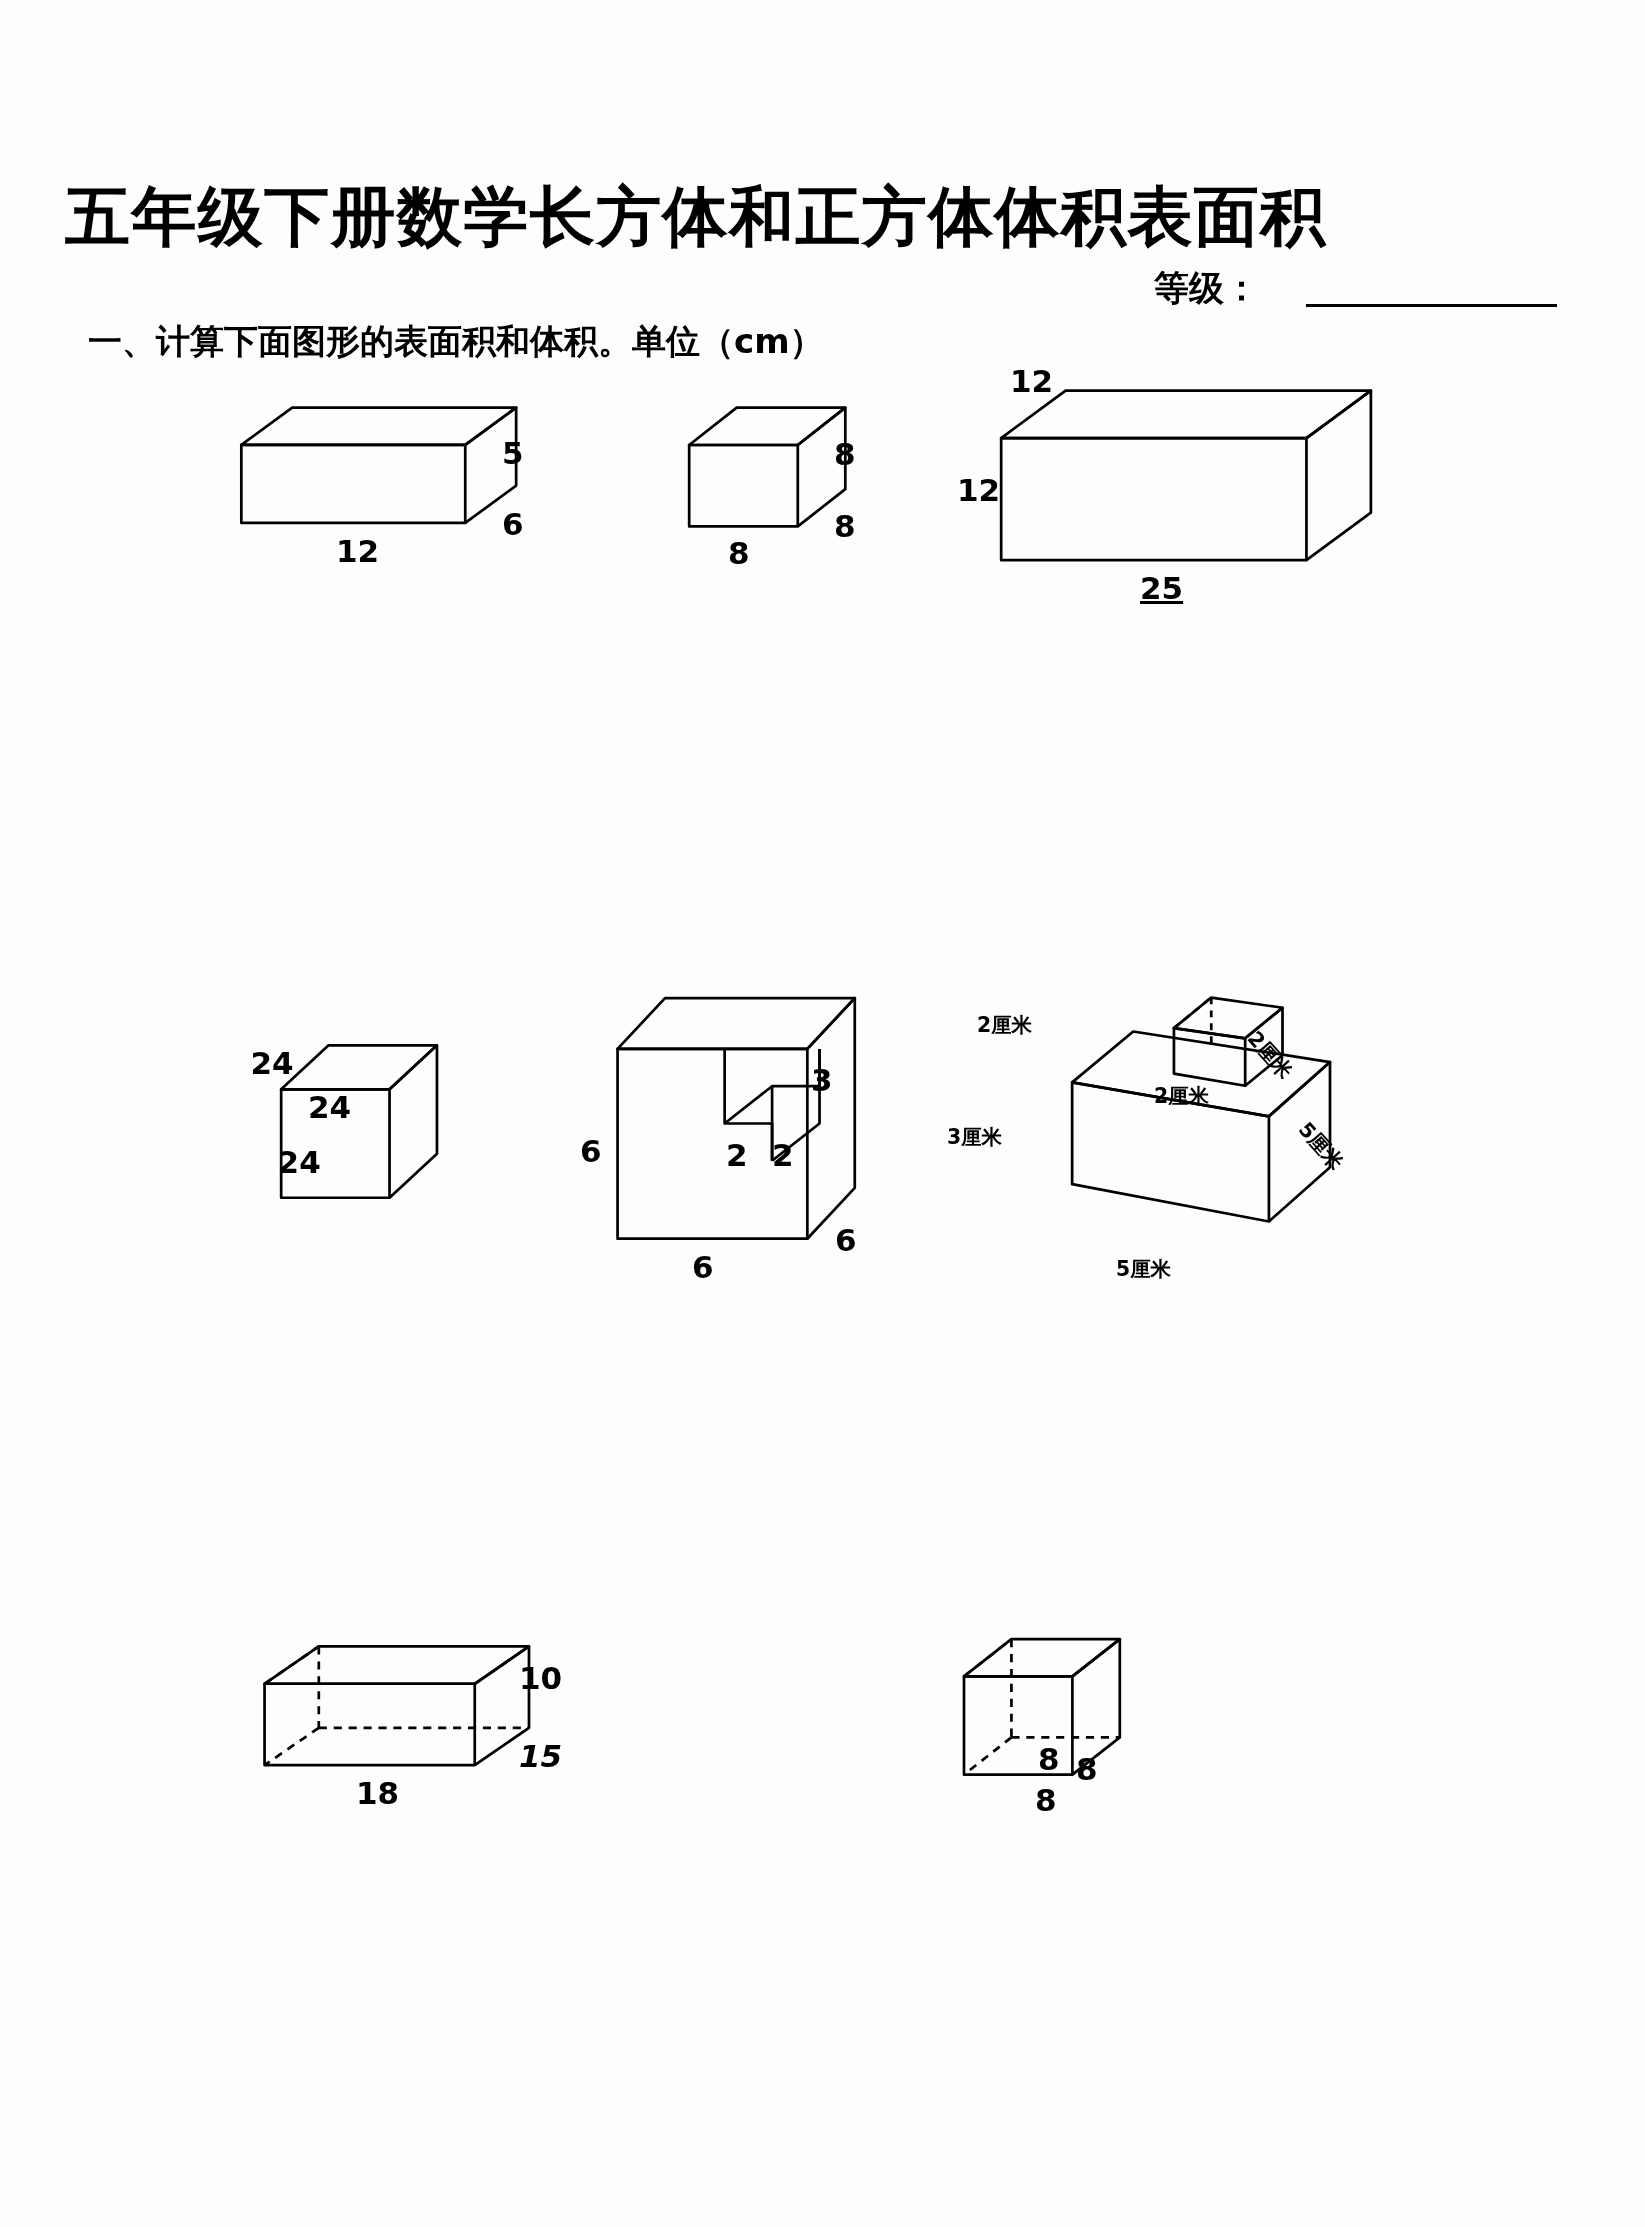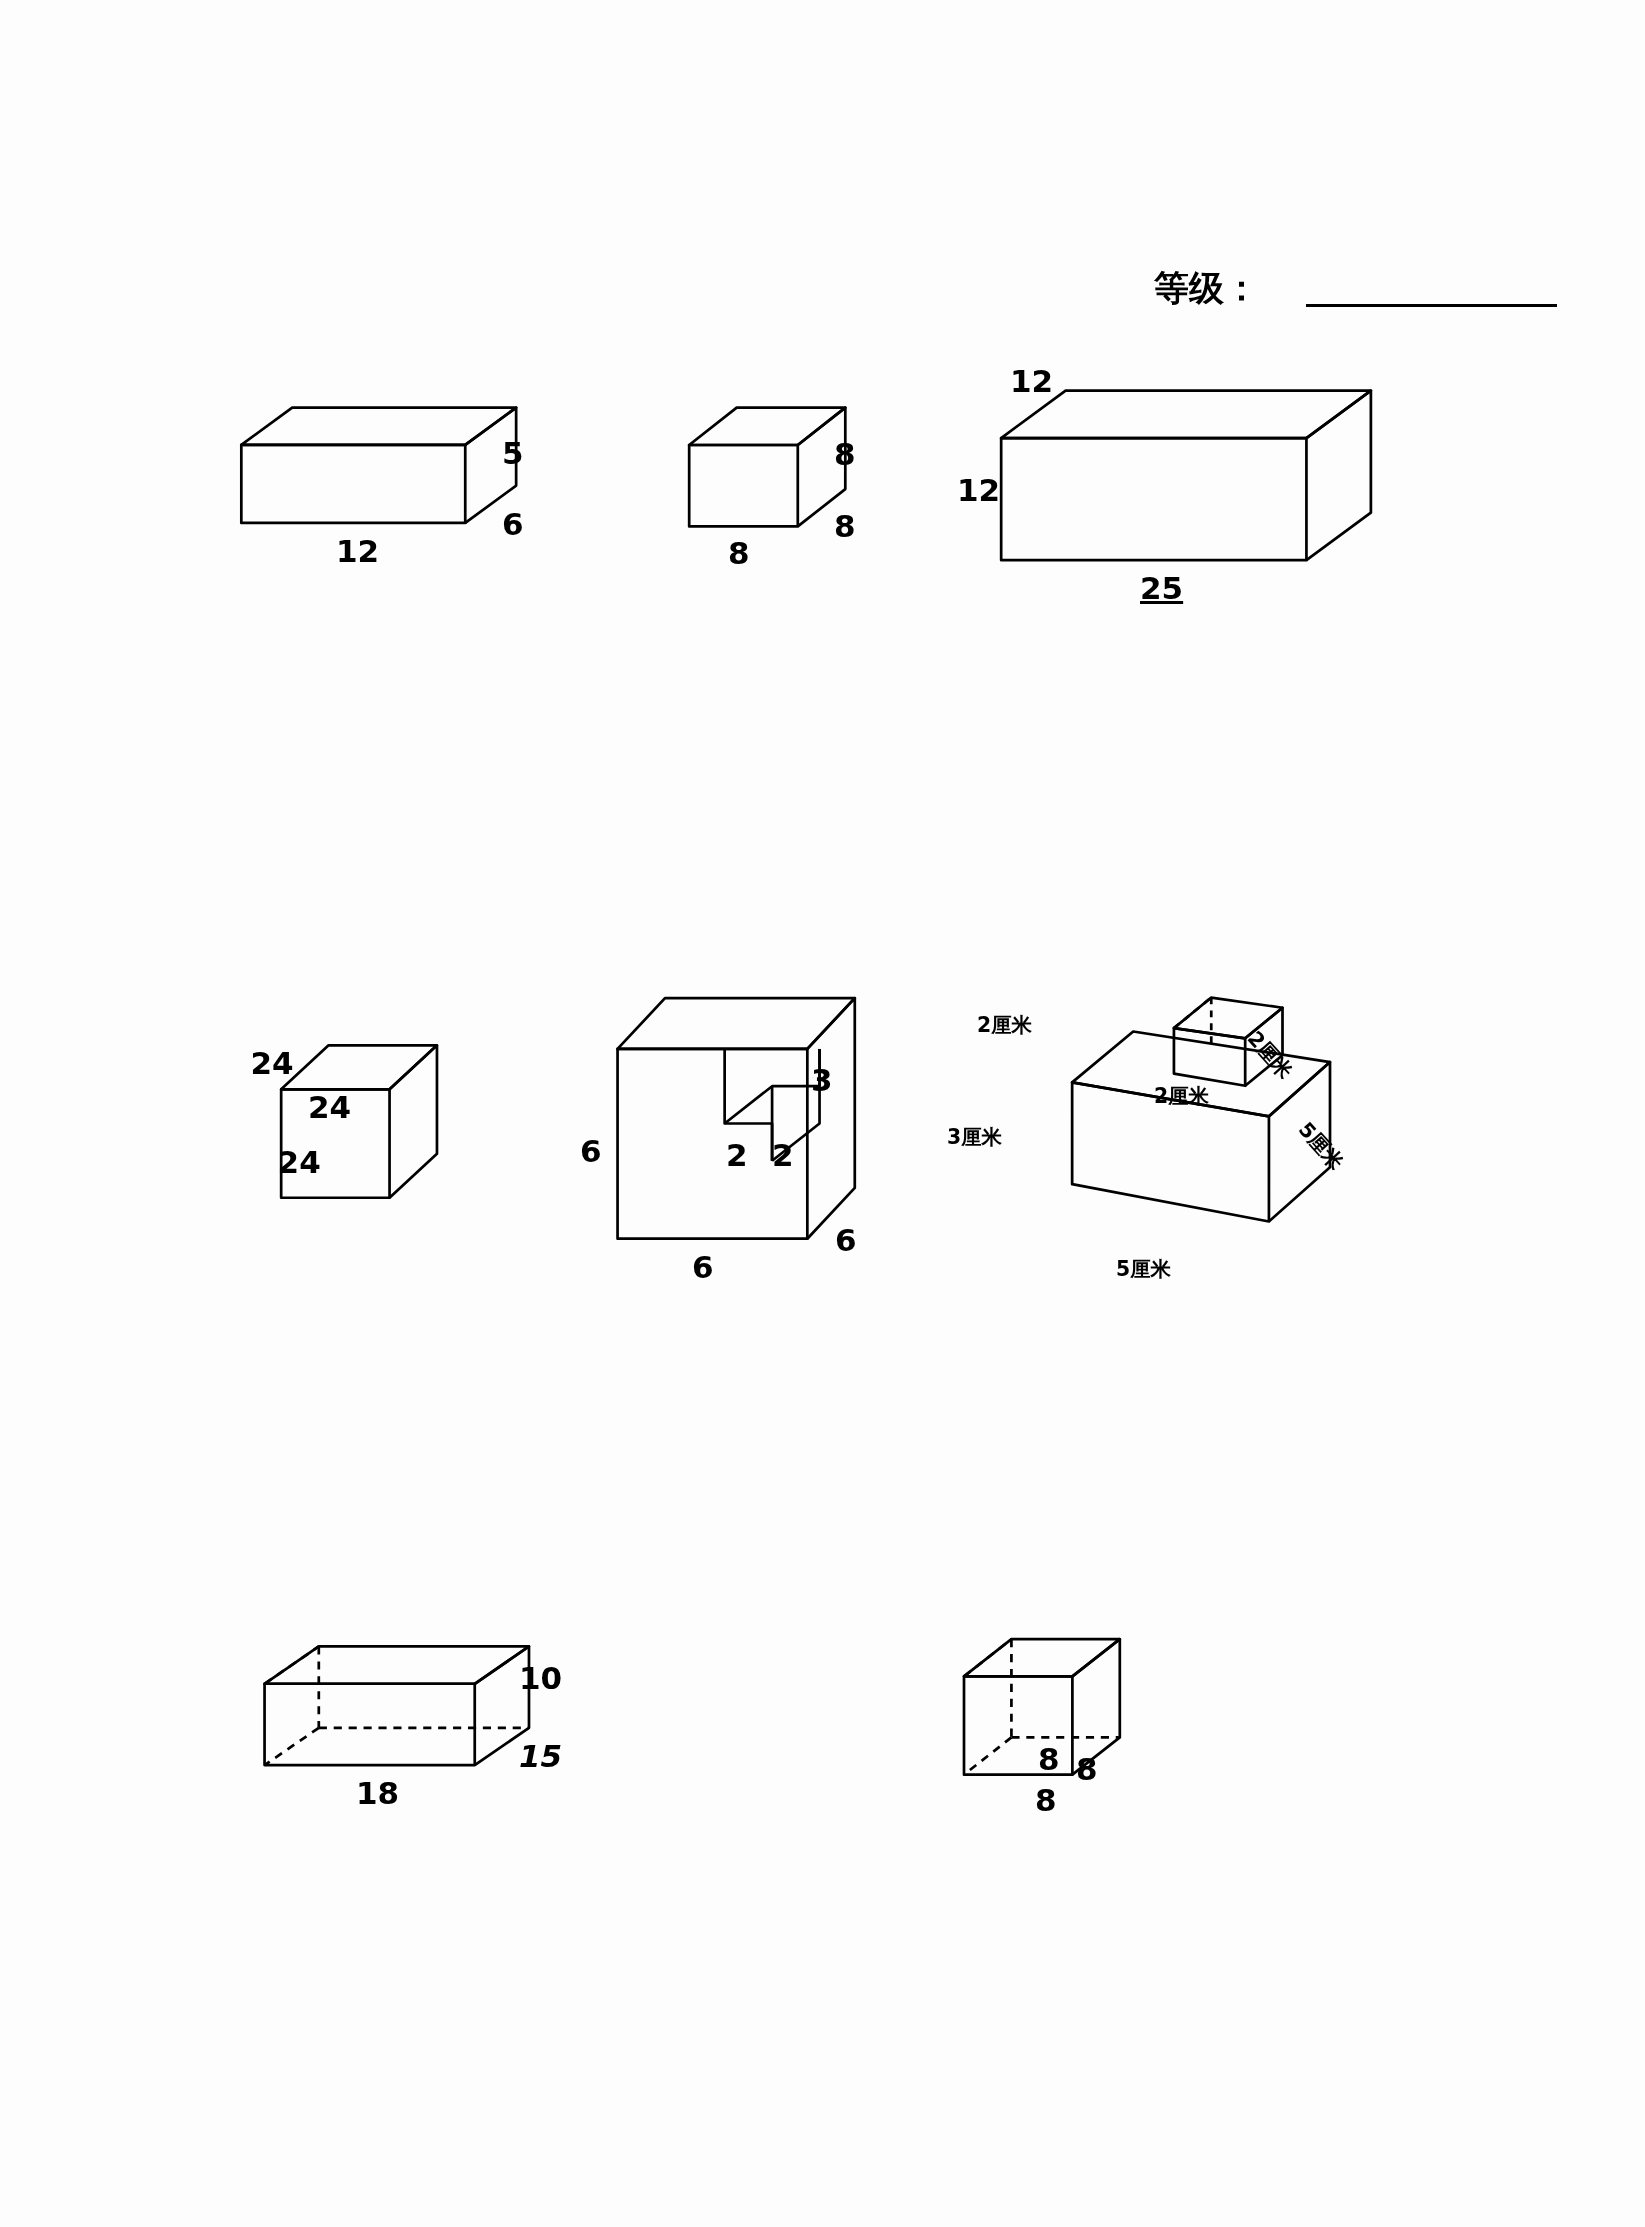--- a/index.html
+++ b/index.html
@@ -77,24 +77,26 @@
     white-space: nowrap;
   }
   .lbl.cn { font-size: 20.4px; font-weight: bold; }
   .rot-p55 { transform: rotate(48deg); transform-origin: left top; }
 </style>
 </head>
 <body>
 
 <div class="page">
 
+  <h1 class="title">五年级下册数学长方体和正方体体积表面积</h1>
 
   <div class="grade-label">等级：</div>
   <div class="grade-line"></div>
 
+  <div class="instruction">一、计算下面图形的表面积和体积。单位（cm）</div>
 
   <div class="fig" style="left:231px; top:394px; width:326px; height:190px;">
     <svg width="326" height="190" viewBox="0 0 480 280">
       <g fill="none" stroke="#000" stroke-width="4" stroke-linejoin="round">
         <polygon points="15,75 345,75 420,20 90,20"></polygon>
         <polygon points="15,75 345,75 345,190 15,190"></polygon>
         <polyline points="345,75 420,20 420,135 345,190"></polyline>
       </g>
     </svg>
     <div class="lbl" style="left:271px; top:41px;">5</div>

